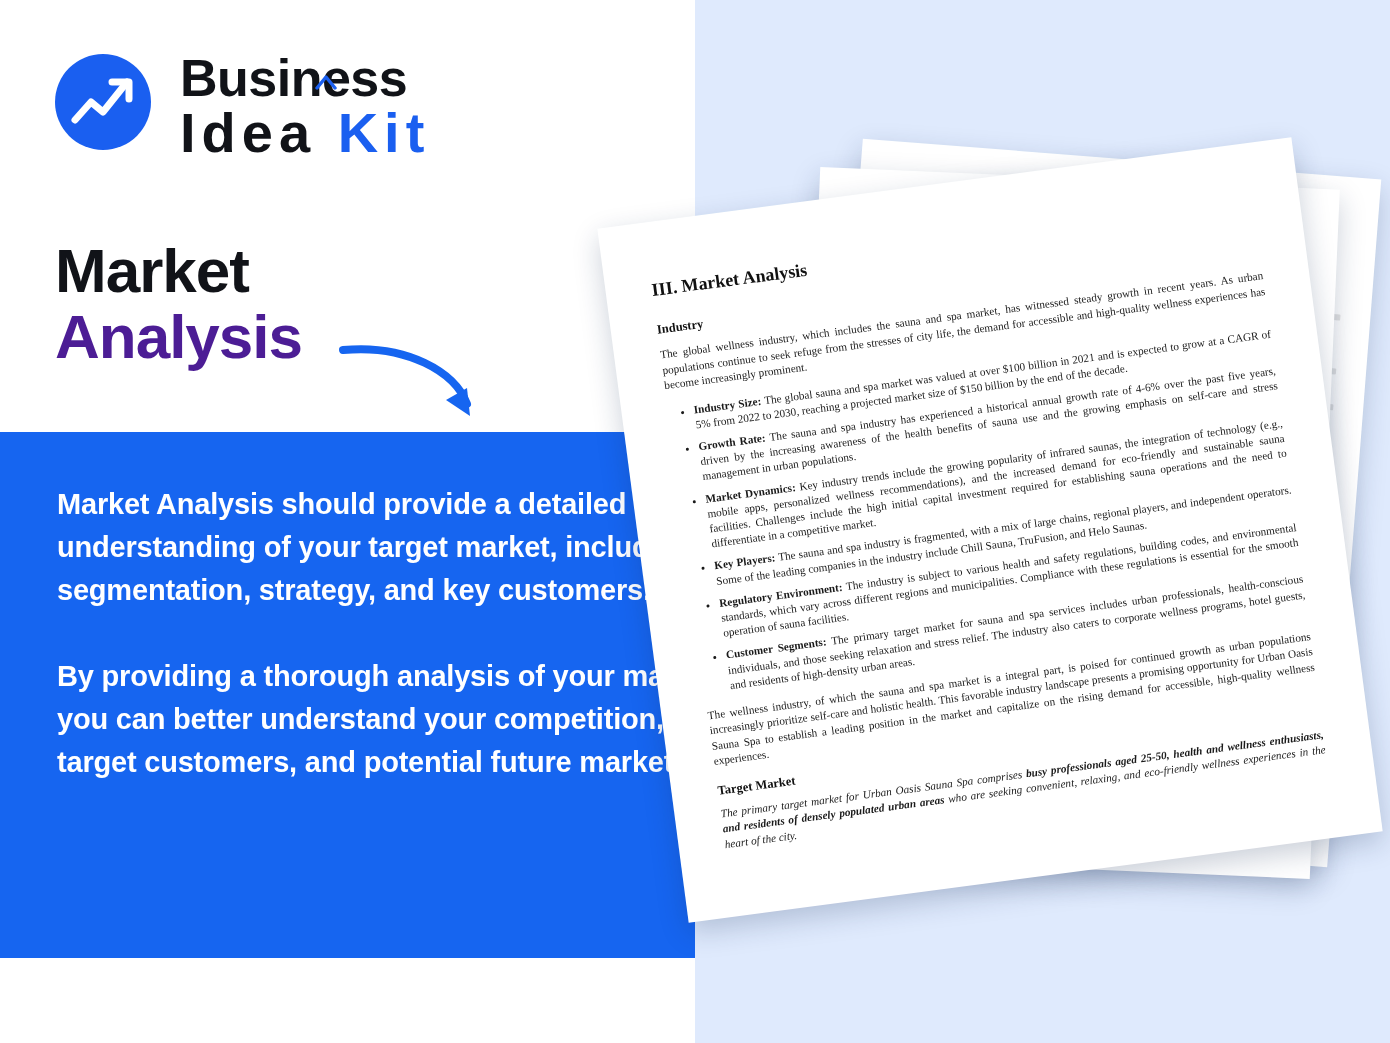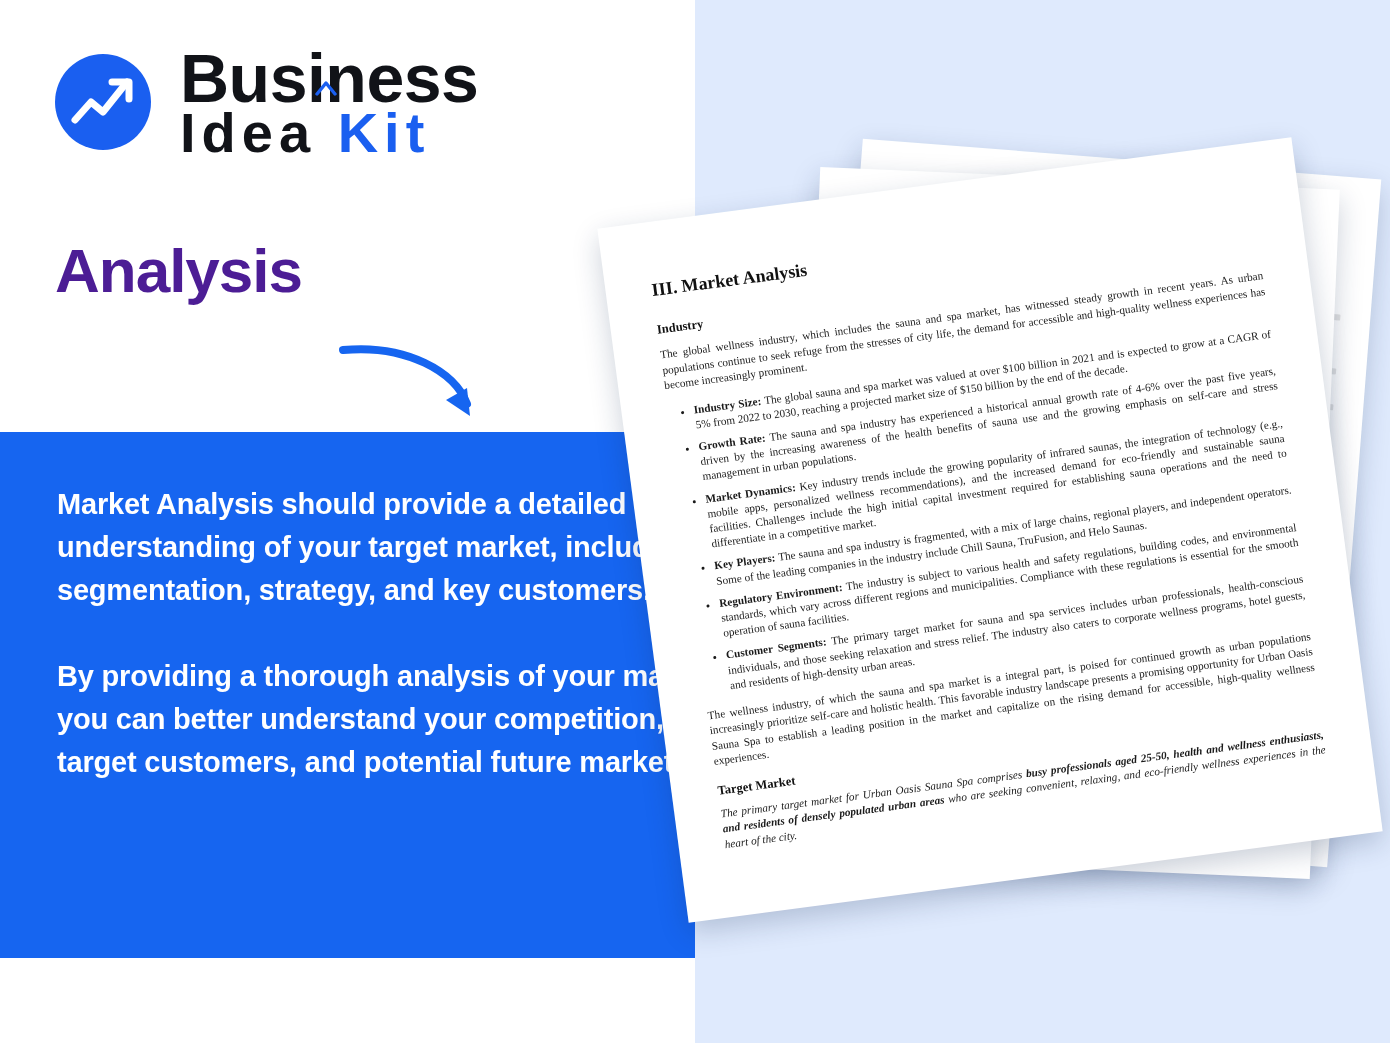--- a/index.html
+++ b/index.html
@@ -54,21 +54,21 @@
     position: absolute;
     left: 0;
     top: 0;
   }
   .logo-text {
     position: absolute;
     left: 125px;
     top: 0;
   }
   .logo-line1 {
-    font-size: 68px;
+    font-size: 52px;
     font-weight: bold;
     color: #111318;
     letter-spacing: -0.5px;
     line-height: 56px;
     position: relative;
   }
   .logo-hat {
     position: absolute;
     left: 135px;
     top: -6px;
@@ -270,20 +270,21 @@
           </svg>
       </span>
     </div>
     <div class="logo-line2">
       <span>Idea </span><span class="kit">Kit</span>
     </div>
   </div>
 </div>
 
 <div class="headline">
+  <div class="l1">Market</div>
   <div class="l2">Analysis</div>
 </div>
 
 <div class="arrow">
   <svg width="160" height="100" viewBox="0 0 160 100">
     <path d="M6 12 C70 6, 118 34, 130 66" stroke="#1665f0" stroke-width="8" fill="none" stroke-linecap="round"></path>
     <path d="M109 62 L133 78 L130 50 Z" fill="#1665f0"></path>
   </svg>
 </div>
 

